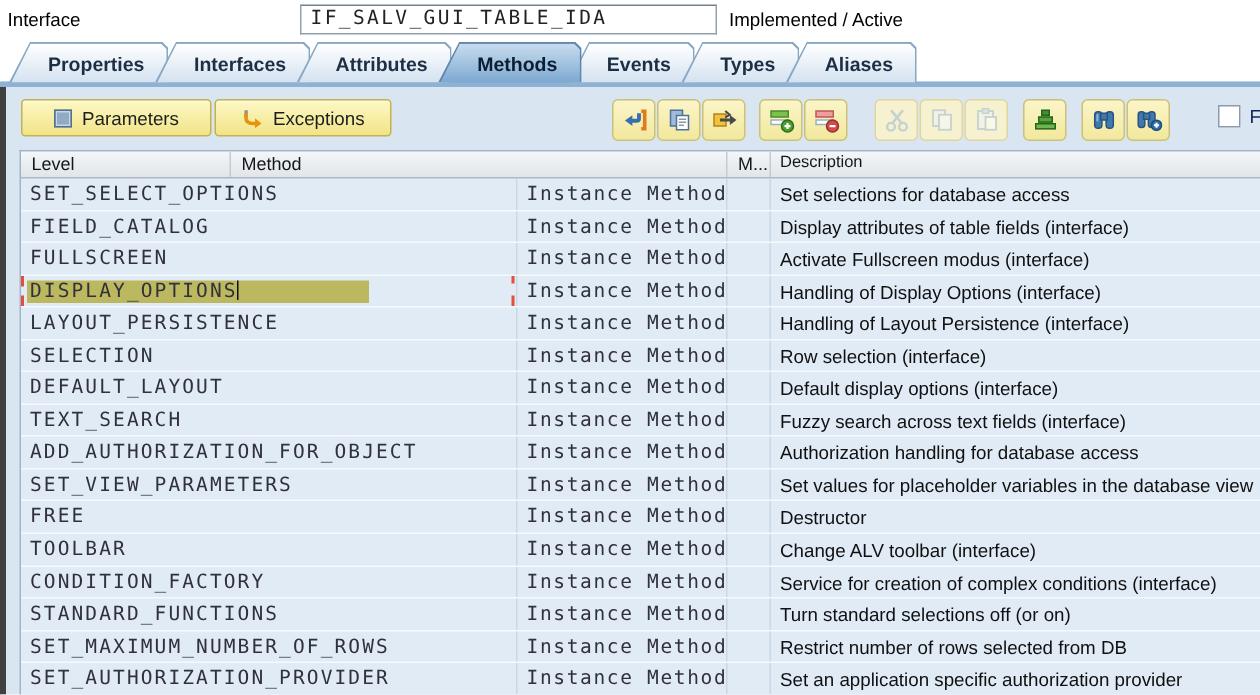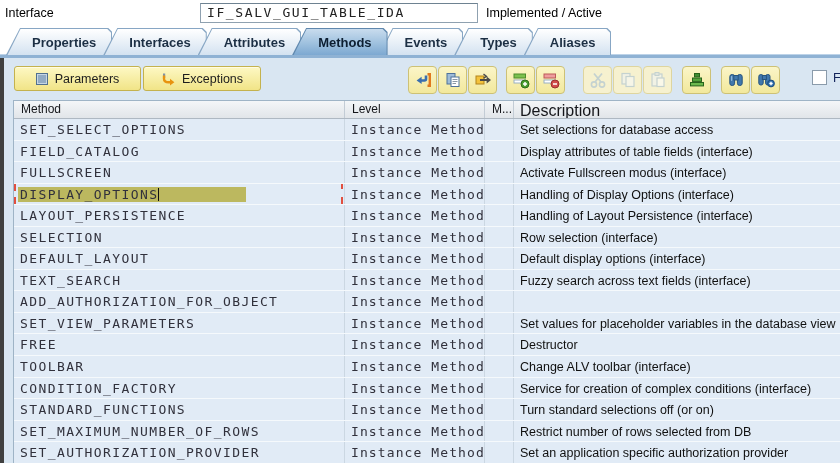--- a/index.html
+++ b/index.html
@@ -252,24 +252,24 @@
     </div>
 
     <div class="filterbox">
       <span class="cb"></span>
       <span class="cblabel">Fi</span>
     </div>
   </div>
 
   <div class="tbl">
     <div class="thead">
+      <div class="th c-level">Level</div>
       <div class="th c-method">Method</div>
-      <div class="th c-level">Level</div>
       <div class="th c-m">M...</div>
-      <div class="th c-desc" style="font-size:16px;color:#15161a;padding-top:1px;">Description</div>
+      <div class="th c-desc" style="font-size:11px;color:#15161a;padding-top:1px;">Description</div>
     </div>
     <div class="tbody">
   <div class="tr">
     <div class="td c-method mono"><span class="mtext">SET_SELECT_OPTIONS</span></div>
     <div class="td c-level mono">Instance Method</div>
     <div class="td c-m"></div>
     <div class="td c-desc">Set selections for database access</div>
   </div>
 
   <div class="tr">
@@ -323,20 +323,21 @@
     <div class="td c-method mono"><span class="mtext">TEXT_SEARCH</span></div>
     <div class="td c-level mono">Instance Method</div>
     <div class="td c-m"></div>
     <div class="td c-desc">Fuzzy search across text fields (interface)</div>
   </div>
 
   <div class="tr">
     <div class="td c-method mono"><span class="mtext">ADD_AUTHORIZATION_FOR_OBJECT</span></div>
     <div class="td c-level mono">Instance Method</div>
     <div class="td c-m"></div>
+    <div class="td c-desc">Authorization handling for database access</div>
   </div>
 
   <div class="tr">
     <div class="td c-method mono"><span class="mtext">SET_VIEW_PARAMETERS</span></div>
     <div class="td c-level mono">Instance Method</div>
     <div class="td c-m"></div>
     <div class="td c-desc">Set values for placeholder variables in the database view</div>
   </div>
 
   <div class="tr">

